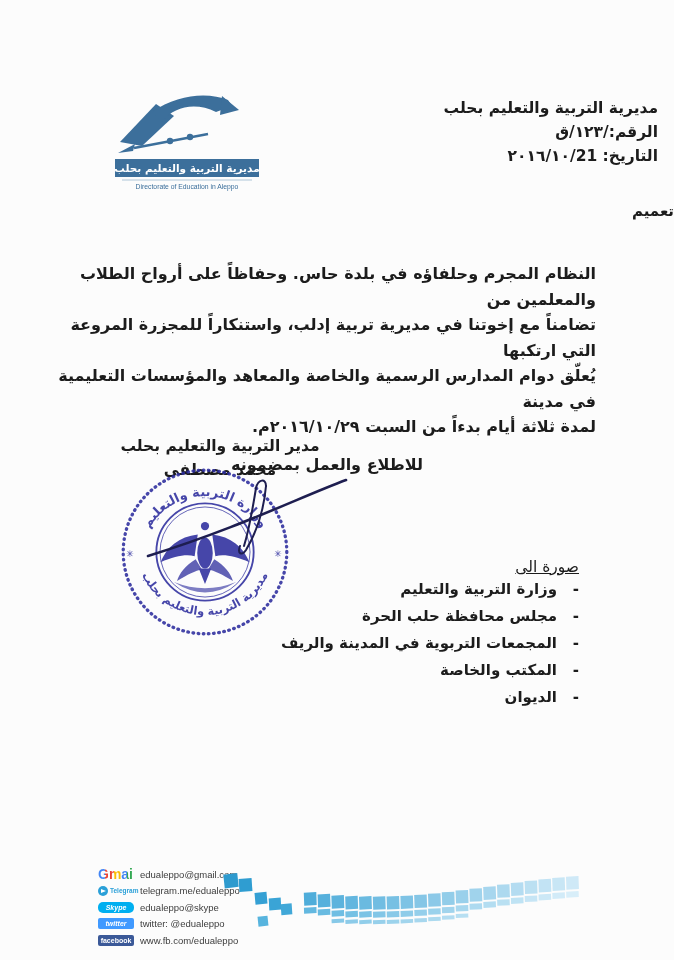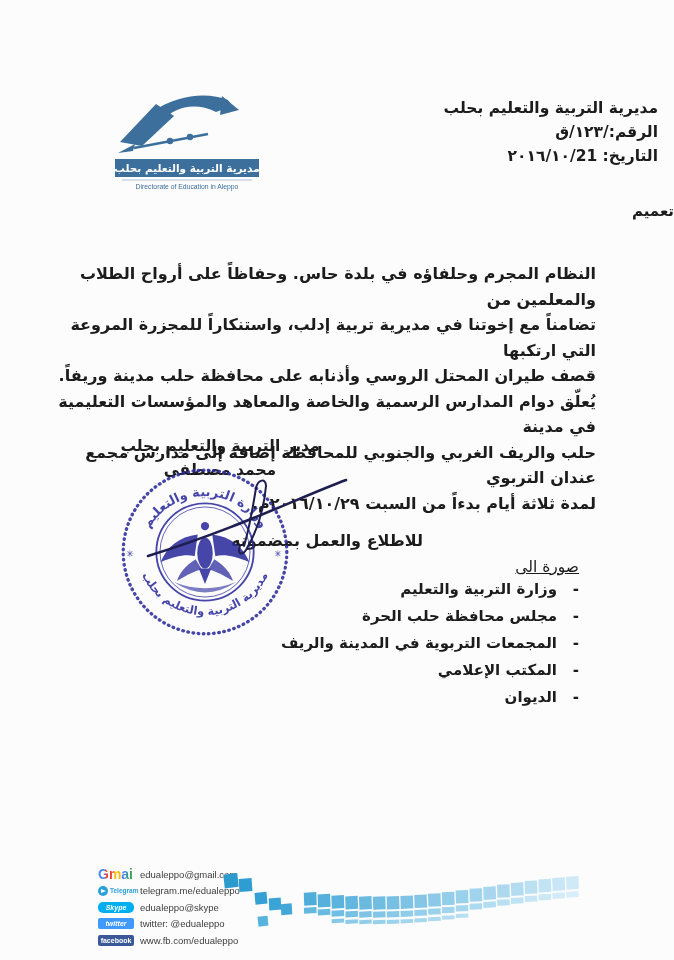--- a/index.html
+++ b/index.html
@@ -80,23 +80,21 @@
     <div>التاريخ: ٢٠١٦/١٠/21</div>
   </div>
 
   <div class="title-block">
     <div class="t1">تعميم</div>
   </div>
 
   <div class="body-block">
     <div>النظام المجرم وحلفاؤه في بلدة حاس. وحفاظاً على أرواح الطلاب والمعلمين من</div>
     <div>تضامناً مع إخوتنا في مديرية تربية إدلب، واستنكاراً للمجزرة المروعة التي ارتكبها</div>
-    <div>قصف طيران المحتل الروسي وأذنابه على محافظة حلب مدينة وريفاً.</div>
     <div>يُعلّق دوام المدارس الرسمية والخاصة والمعاهد والمؤسسات التعليمية في مدينة</div>
-    <div>حلب والريف الغربي والجنوبي للمحافظة إضافة إلى مدارس مجمع عندان التربوي</div>
     <div>لمدة ثلاثة أيام بدءاً من السبت ٢٠١٦/١٠/٢٩م.</div>
     <div class="closing">للاطلاع والعمل بمضمونه</div>
   </div>
 
   <div class="sig-block">
     <div>مدير التربية والتعليم بحلب</div>
     <div>محمد مصطفى</div>
   </div>
 
   <div class="stamp">
@@ -146,21 +144,21 @@
     <div class="copy-item">
       <span class="dash">-</span>
       <span>مجلس محافظة حلب الحرة</span>
     </div>
     <div class="copy-item">
       <span class="dash">-</span>
       <span>المجمعات التربوية في المدينة والريف</span>
     </div>
     <div class="copy-item">
       <span class="dash">-</span>
-      <span>المكتب الإعلامي</span>
+      <span>المكتب والخاصة</span>
     </div>
     <div class="copy-item">
       <span class="dash">-</span>
       <span>الديوان</span>
     </div>
   </div>
 
   <div class="contacts">
     <div class="contact-row">
       <span class="gmail-word">Gmail</span>

